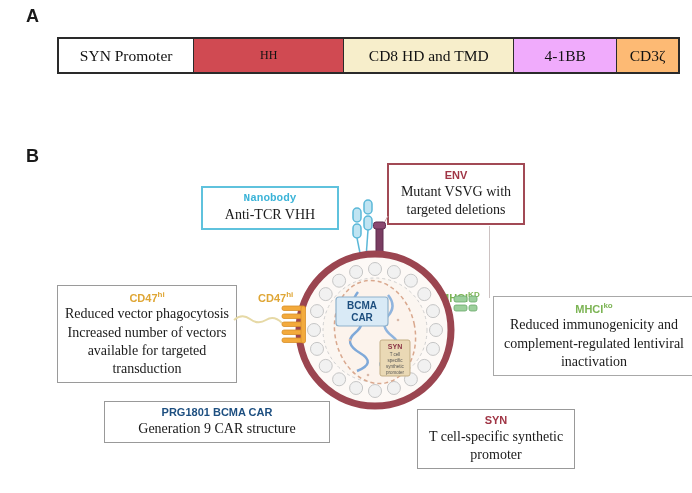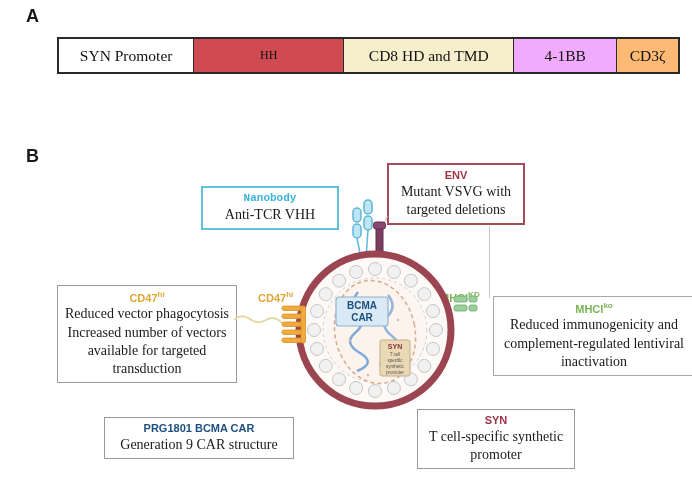--- a/index.html
+++ b/index.html
@@ -40,21 +40,21 @@
   .callout-title{
     font-family:"Liberation Sans",sans-serif;font-weight:bold;
     font-size:11px;line-height:1.25;
   }
   .callout-title sup{font-size:8px;}
   .callout-body{font-size:14px;color:#1a1a1a;line-height:1.3;}
   .box-nanobody{left:201px;top:186px;width:138px;border:2px solid #5fc2dd;}
   .box-env{left:387px;top:163px;width:138px;border:2px solid #a24a55;}
   .box-cd47{left:57px;top:285px;width:180px;border:1px solid #9a9a9a;}
   .box-mhci{left:493px;top:296px;width:202px;border:1px solid #a8a8a8;}
-  .box-prg{left:104px;top:417px;width:190px;border:1px solid #999999;}
+  .box-prg{left:104px;top:401px;width:226px;border:1px solid #999999;}
   .box-syn{left:417px;top:409px;width:158px;border:1px solid #999999;}
 
   .t-cyan{color:#3cb4d8;font-family:Liberation Mono, monospace;}
   .t-darkred{color:#a03545;}
   .t-orange{color:#dfa635;}
   .t-green{color:#7cb454;}
   .t-navy{color:#1d4f80;}
 
   .float-tag{
     position:absolute;font-family:"Liberation Sans",sans-serif;

